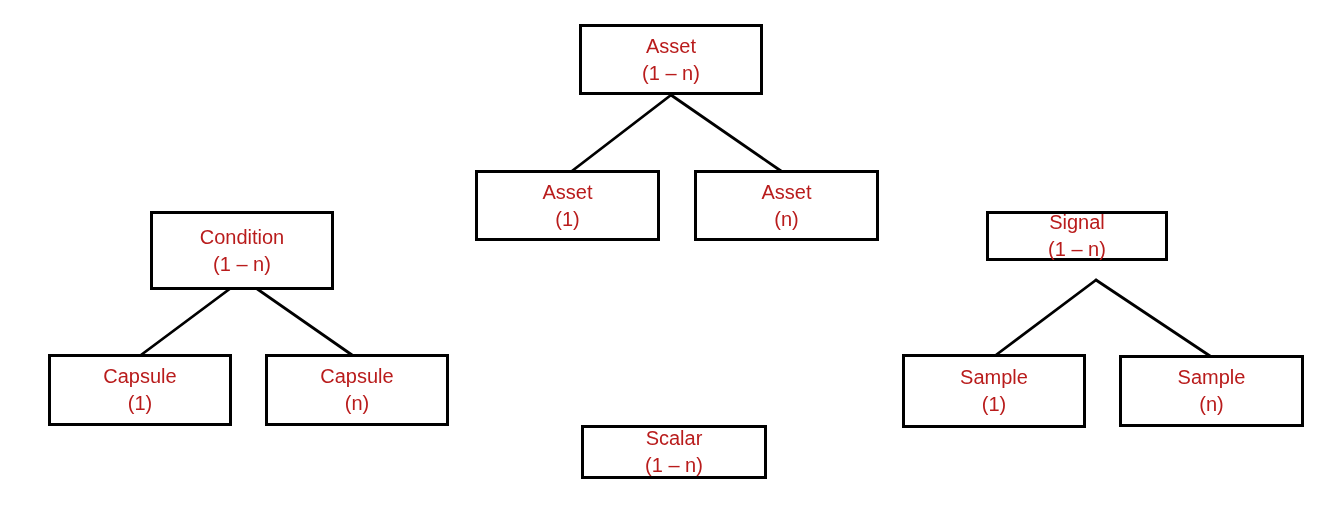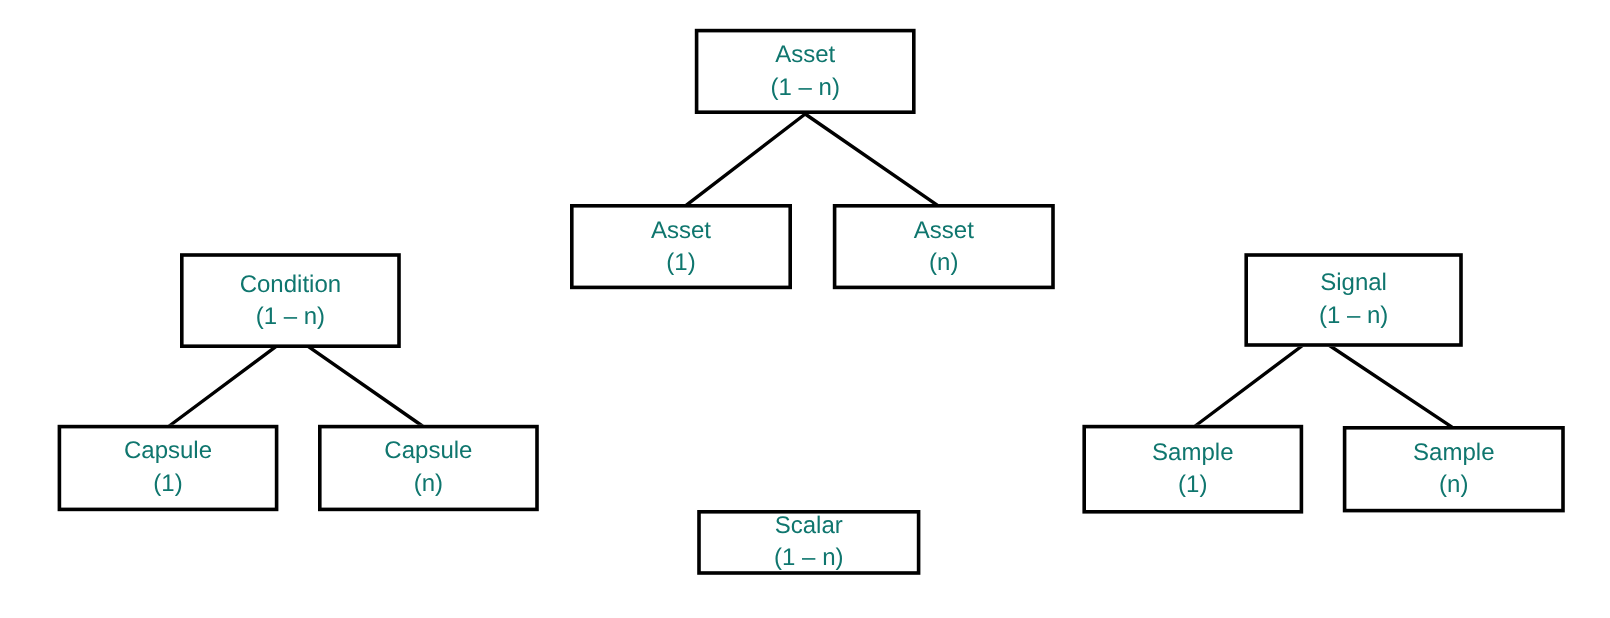--- a/index.html
+++ b/index.html
@@ -6,21 +6,21 @@
     margin: 0;
     padding: 0;
     background: #ffffff;
   }
   #canvas {
     position: relative;
     width: 1342px;
     height: 515px;
     background: #ffffff;
     font-family: "Liberation Sans", sans-serif;
-    color: #0f766e;
+    color: #b91c1c;
     overflow: hidden;
   }
   #edges {
     position: absolute;
     left: 0;
     top: 0;
     width: 1342px;
     height: 515px;
   }
   .node {
@@ -82,21 +82,21 @@
   <div class="node" style="left:48px; top:354px; width:184px; height:72px">
     <div class="node-label">Capsule</div>
     <div class="node-card">(1)</div>
   </div>
 
   <div class="node" style="left:265px; top:354px; width:184px; height:72px">
     <div class="node-label">Capsule</div>
     <div class="node-card">(n)</div>
   </div>
 
-  <div class="node" style="left:1037px; top:211px; width:182px; height:78px">
+  <div class="node" style="left:986px; top:211px; width:182px; height:50px">
     <div class="node-label">Signal</div>
     <div class="node-card">(1 – n)</div>
   </div>
 
   <div class="node" style="left:902px; top:354px; width:184px; height:74px">
     <div class="node-label">Sample</div>
     <div class="node-card">(1)</div>
   </div>
 
   <div class="node" style="left:1119px; top:355px; width:185px; height:72px">

